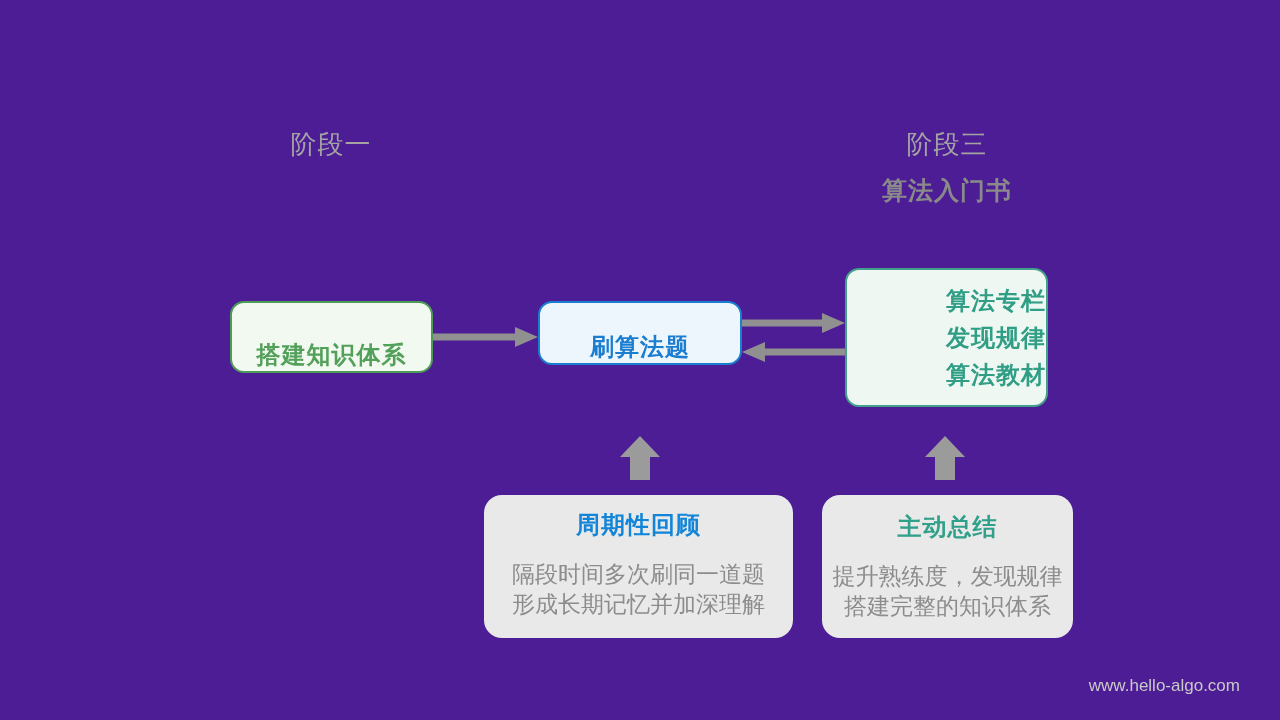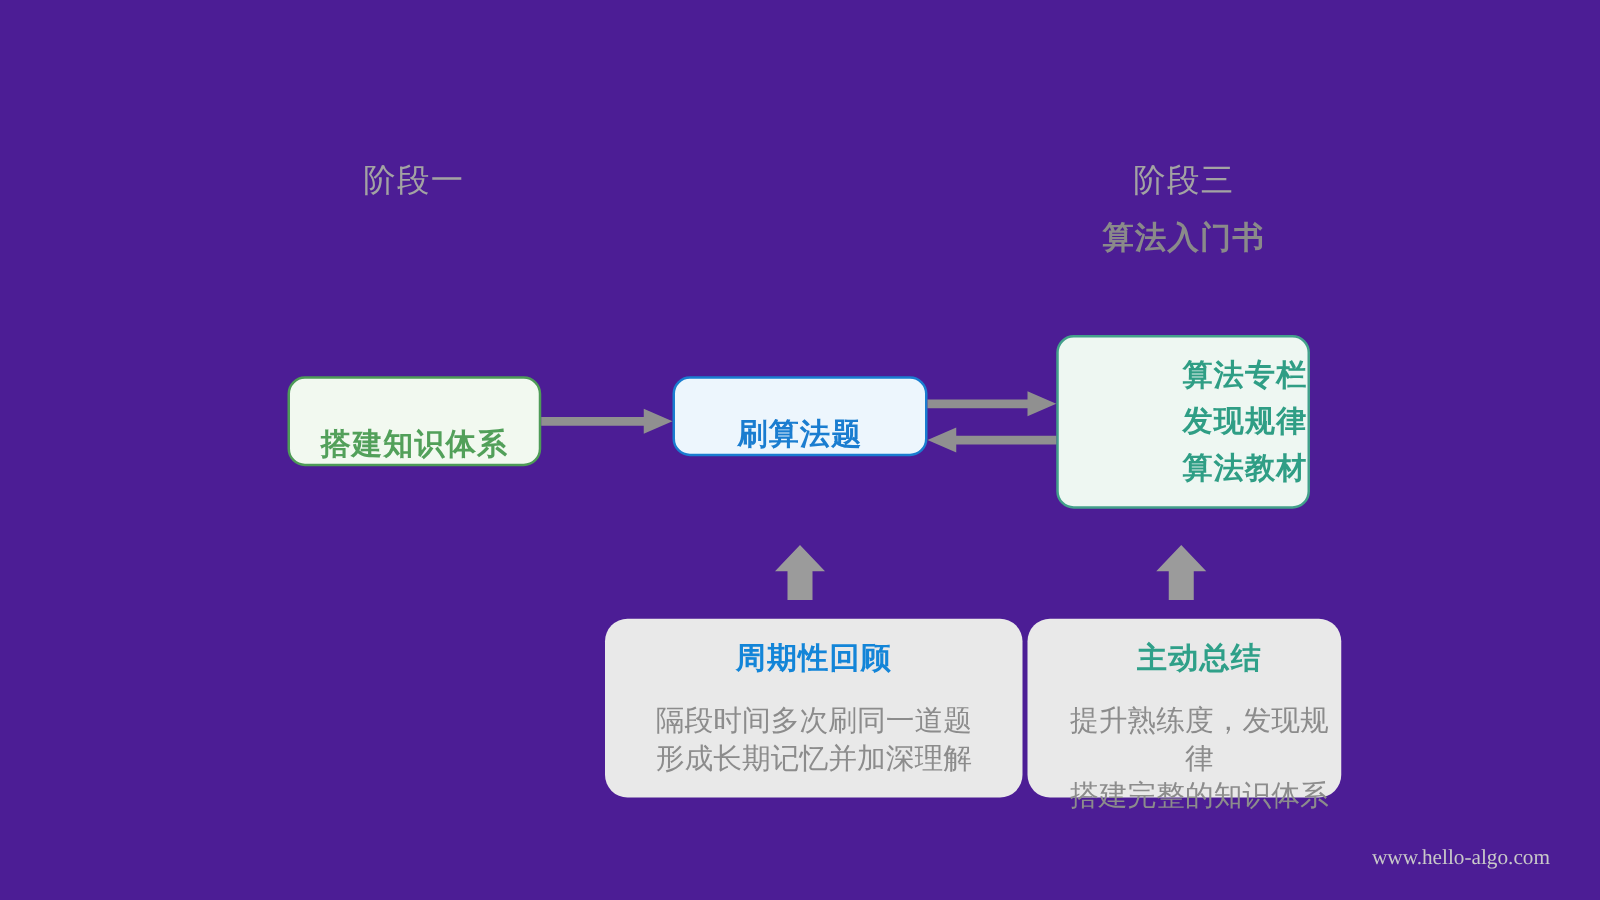--- a/index.html
+++ b/index.html
@@ -68,22 +68,22 @@
 
   
   .callout {
     position: absolute;
     box-sizing: border-box;
     border-radius: 18px;
     background: var(--callout-bg, #e9e9e9);
     text-align: center;
     padding-top: 17px;
   }
-  #callout-periodic-review { left: 484px; top: 495px; width: 334px; height: 143px; }
-  #callout-active-summary  { left: 822px; top: 495px; width: 251px; height: 143px; padding-left: 24px; }
+  #callout-periodic-review { left: 484px; top: 495px; width: 309px; height: 143px; font-family: Liberation Mono, monospace; }
+  #callout-active-summary  { left: 822px; top: 495px; width: 251px; height: 143px; }
   .callout-title { font-size: 24px; font-weight: bold; line-height: 30px; margin-bottom: 19px; letter-spacing: 1px; }
   .callout-title.blue { color: var(--callout-blue, #1385d8); }
   .callout-title.teal { color: var(--callout-teal, #2fa089); }
   .callout-line { font-size: 23px; line-height: 30px; color: var(--body-text, #8c8c8c); text-align: center; }
 
   
   .overlay {
     position: absolute;
     left: 0; top: 0;
     width: 1280px; height: 720px;
@@ -91,21 +91,21 @@
   }
   .arrow-line { stroke: var(--arrow, #909090); stroke-width: 7px; fill: none; }
   .arrow-head { fill: var(--arrow, #909090); stroke: none; }
   .block-arrow { fill: var(--block-arrow, #9b9b9b); stroke: none; }
 
   
   .watermark {
     position: absolute;
     right: 40px;
     top: 676px;
-    font-family: Liberation Serif, serif;
+    font-family: Liberation Sans, sans-serif;
     font-size: 17px;
     color: var(--watermark, #c9c9c9);
   }
 </style>
 </head>
 <body>
 
 <div class="canvas">
 
   <div class="stage-header" id="stage-header-1">

